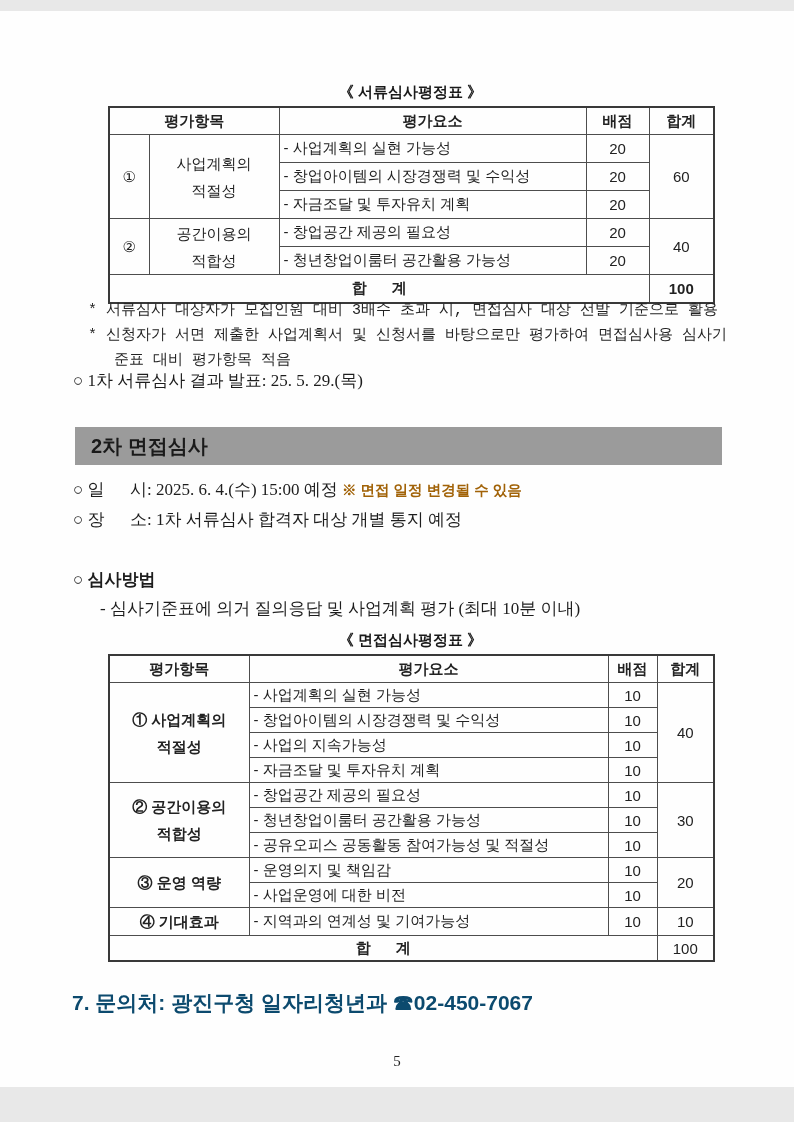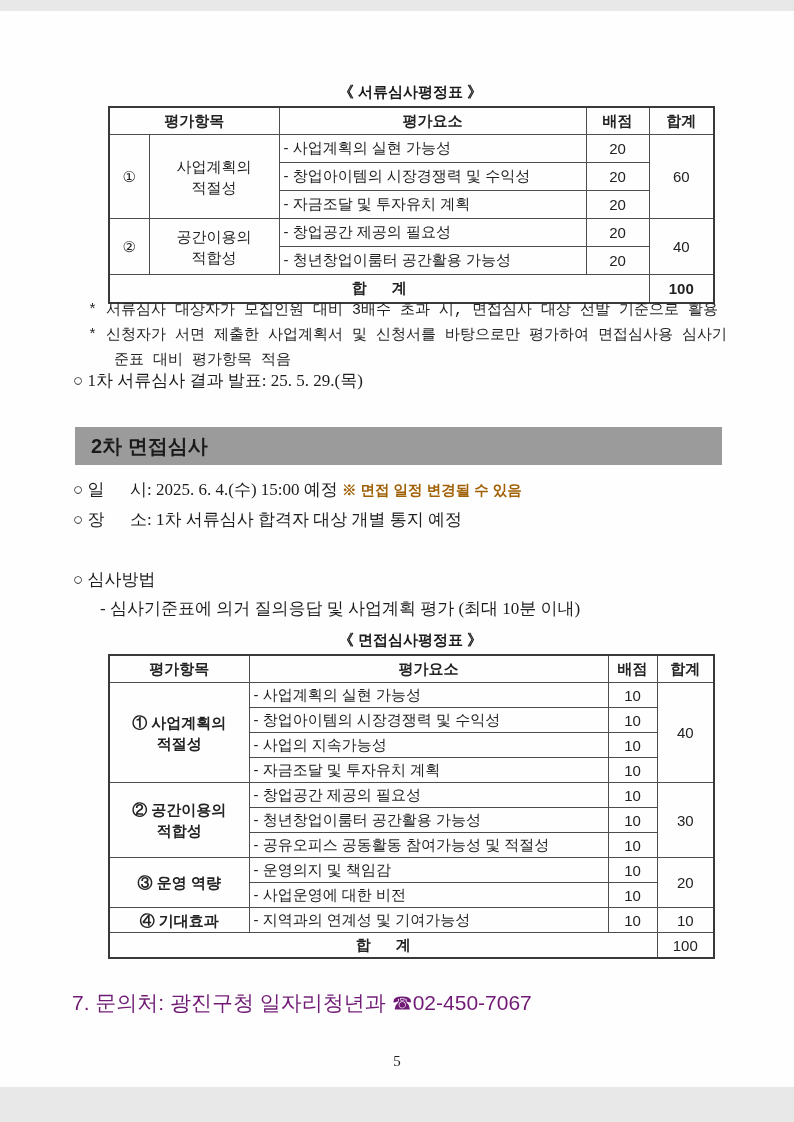--- a/index.html
+++ b/index.html
@@ -35,21 +35,21 @@
     border:1px solid #4d4d4d;
     padding:0 4px;
     vertical-align:middle;
   }
   table.eval th{font-weight:bold;height:26px;}
   #t1 td{height:27px;}
   #t2 td{height:24px;}
   td.item{text-align:left;padding-left:8px;}
   td.pts, td.sub{text-align:center;}
   td.no{text-align:center;}
-  td.glabel{text-align:center;white-space:pre-line;line-height:21px;}
+  td.glabel{text-align:center;white-space:pre-line;line-height:27px;}
   #t2 td.glabel{font-weight:bold;}
   td.total-label{text-align:center;white-space:pre-wrap;font-weight:bold;}
   td.total-val{text-align:center;}
   #t1 td.total-val{font-weight:bold;}
   
   .notes{
     position:absolute;left:88px;top:287px;width:644px;
     font-family:Liberation Mono, monospace;
     font-size:15px;line-height:25px;color:#222;
   }
@@ -59,21 +59,21 @@
   .bullet{
     position:absolute;left:73px;
     font-family:"Liberation Serif", serif;
     font-size:17px;color:#1d1d1d;
     white-space:pre-wrap;
   }
   #result-line{top:358px;}
   #line-datetime{top:467px;}
   #line-place{top:497px;}
   #line-target{top:528px;}
-  #line-method{top:557px;}
+  #line-method{top:557px;font-weight:bold;}
   #line-method-detail{top:586px;left:100px;}
   .warn-red{
     font-family:"Liberation Sans", sans-serif;
     font-weight:bold;font-size:14.5px;color:#a16207;
   }
   .small-note{
     font-family:"Liberation Sans", sans-serif;
     font-size:13px;color:#222;
   }
   
@@ -81,21 +81,21 @@
     position:absolute;left:75px;top:416px;width:647px;height:38px;
     background:#9b9b9b;
     font-family:"Liberation Sans", sans-serif;
     font-weight:bold;font-size:20px;color:#1a1a1a;
     line-height:38px;padding-left:16px;box-sizing:border-box;
   }
   
   .contact{
     position:absolute;left:72px;top:978px;
     font-family:"Liberation Sans", sans-serif;
-    font-weight:normal;font-size:21px;color:#701a75;
+    font-weight:bold;font-size:21px;color:#0c4a6e;
   }
   .pagenum{
     position:absolute;left:0;top:1042px;width:794px;
     text-align:center;
     font-family:"Liberation Serif", serif;
     font-size:15px;color:#222;
   }
 </style>
 </head>
 <body>

